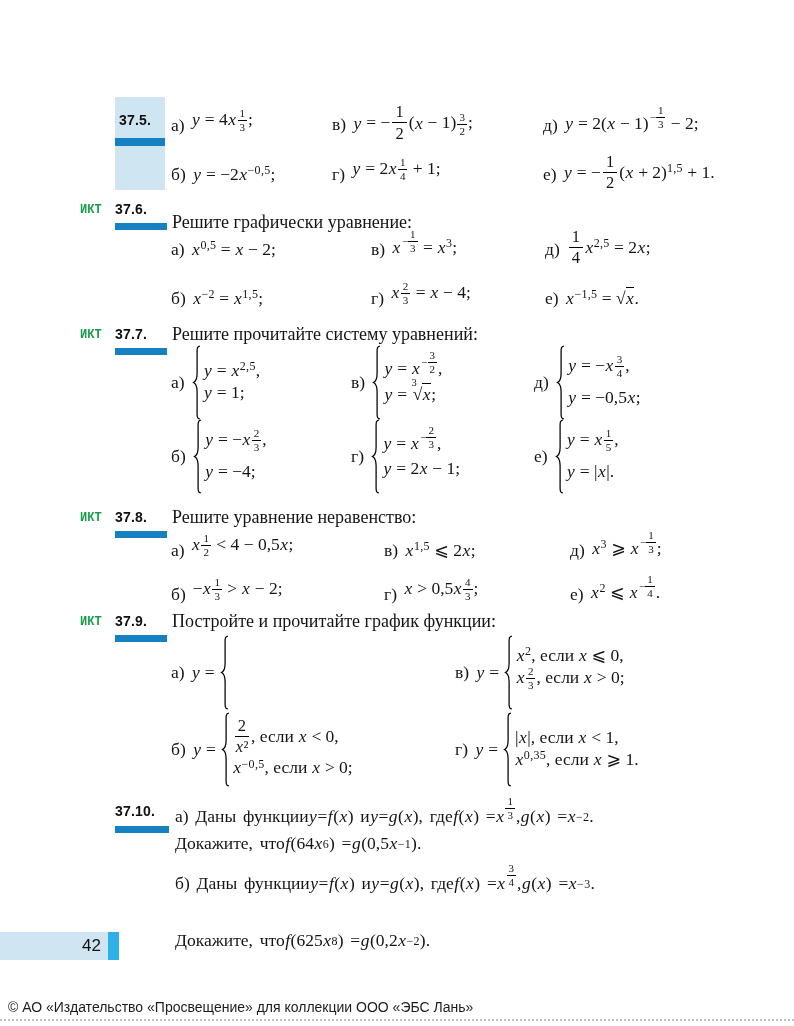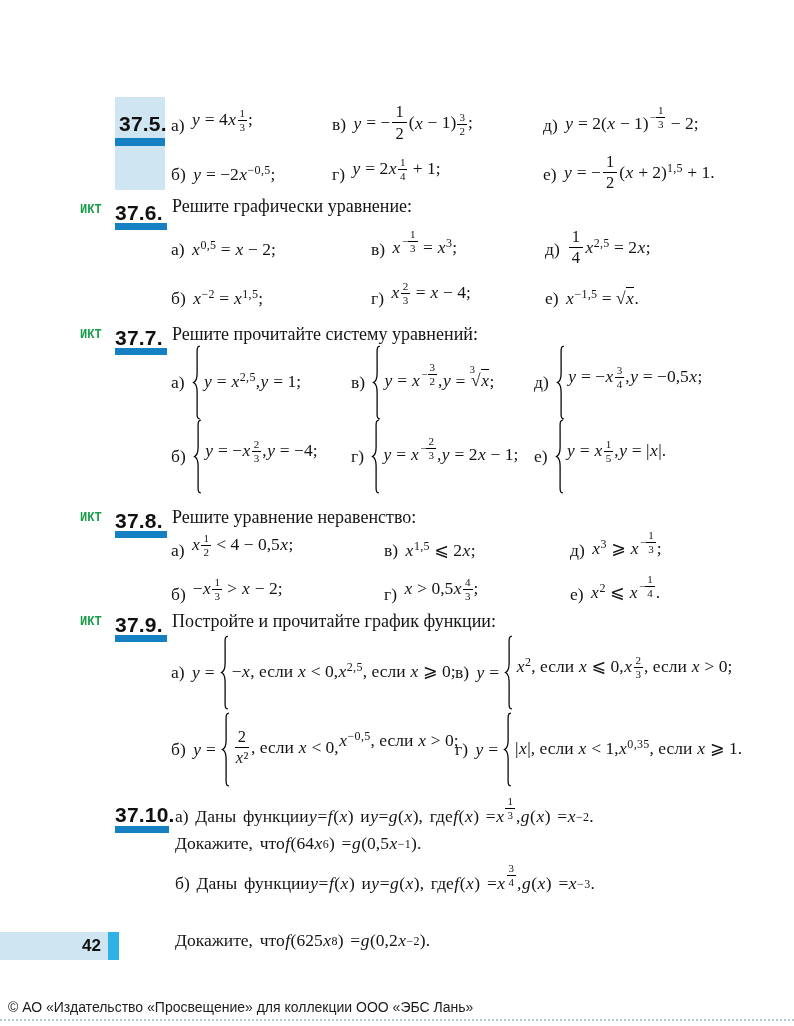--- a/index.html
+++ b/index.html
@@ -2,21 +2,21 @@
 <html style="--accent-blue: #1581c2; --highlight-blue: #cfe6f2; --cyan-bar: #2eb1e6; --ikt-green: #189e4b;"><head>
 <meta charset="utf-8">
 <style>
   html,body{margin:0;padding:0}
   body{
     width:794px;height:1026px;position:relative;background:#ffffff;
     font-family:"Liberation Serif","DejaVu Serif",serif;color:#141414;
     overflow:hidden;
   }
   .abs{position:absolute}
-  .num{font-family:"Liberation Sans","DejaVu Sans",sans-serif;font-weight:bold;font-size:21px;letter-spacing:.2px;color:#101010;white-space:nowrap}
+  .num{font-family:"Liberation Sans","DejaVu Sans",sans-serif;font-weight:bold;font-size:14px;letter-spacing:.2px;color:#101010;white-space:nowrap}
   .badge{font-family:Liberation Mono, monospace;font-weight:bold;font-size:12px;color:var(--ikt-green,#189e4b);white-space:nowrap}
   .title{font-size:18px;white-space:nowrap;color:#141414}
   .ubar{background:var(--accent-blue,#1581c2)}
   .hlbox{background:var(--highlight-blue,#cfe6f2)}
 
   .row{display:flex;align-items:center}
   .cell{display:flex;align-items:center;flex:0 0 auto}
   .cell:last-child{flex:1 1 auto}
   .lbl{font-size:17.5px;margin-right:7px;white-space:nowrap}
   .math{font-size:17.5px;white-space:nowrap}
@@ -33,29 +33,29 @@
   .df{display:inline-flex;flex-direction:column;align-items:center;font-size:16.5px;line-height:1.05;vertical-align:middle;margin:0 2px;transform:translateY(-2px)}
   .df .fn{border-bottom:1.2px solid #000;padding:0 3px 1.5px}
   .df .fd{padding-top:1.5px}
   
   .rt{white-space:nowrap}
   .ridx{font-size:10.5px;position:relative;top:-7px;margin-right:-4px}
   .vin{border-top:1.4px solid #000;padding-top:0px}
   
   .sys{display:inline-flex;align-items:center}
   .brace{align-self:stretch;width:9px;margin:1px 3px 1px 0;flex:none}
-  .sysl{display:flex;justify-content:center;row-gap:0}
+  .sysl{display:flex;flex-direction:column;justify-content:center;row-gap:0}
   .sline{line-height:1.25}
   .pre{margin-right:5px}
 
   .pline{position:absolute;display:flex;align-items:center;font-size:17.5px;white-space:nowrap;word-spacing:2.4px}
 
   .pagebox{position:absolute;left:0;top:932px;width:117px;height:28px;background:var(--highlight-blue,#cfe6f2);
     display:flex;align-items:center;justify-content:flex-end;padding-right:16px;box-sizing:border-box;
-    font-family:"Liberation Sans","DejaVu Sans",sans-serif;font-weight:bold;font-size:17px;color:#111}
+    font-family:"Liberation Sans","DejaVu Sans",sans-serif;font-weight:normal;font-size:17px;color:#111}
   .pagebar{position:absolute;left:108px;top:932px;width:11px;height:28px;background:var(--cyan-bar,#2eb1e6)}
   .copyright{position:absolute;left:8px;top:999px;font-family:"Liberation Sans","DejaVu Sans",sans-serif;font-size:14px;color:#1c1c1c;white-space:nowrap}
   .bottomline{position:absolute;left:0;right:0;top:1019px;border-top:2px dotted #b9c3ca}
 </style>
 </head>
 <body>
 
 <div>
   <div class="abs hlbox" style="left:115px;top:97px;width:50px;height:93px"></div>
   <div class="abs num" style="left:119px;top:112px">37.5.</div>
@@ -110,21 +110,21 @@
             <span class="fn">1</span>
             <span class="fd">2</span>
           </span>(<i class="v">x</i> + 2)<sup class="ps">1,5</sup> + 1.</span>
       </div>
     </div>
 </div>
 
 <div>
   <div class="abs badge" style="left:80px;top:203px">ИКТ</div>
   <div class="abs num" style="left:115px;top:201px">37.6.</div>
-  <div class="abs title" style="left:172px;top:196px">Решите графически уравнение:</div>
+  <div class="abs title" style="left:172px;top:212px">Решите графически уравнение:</div>
   <div class="abs ubar" style="left:115px;top:223px;width:52px;height:7px"></div>
   <div class="abs row" style="left:171px;top:224px;height:50px;right:26px">
       <div class="cell" style="width: 200px;">
         <span class="lbl">а)</span>
         <span class="math"><i class="v">x</i><sup class="ps">0,5</sup> = <i class="v">x</i> − 2;</span>
       </div>
       <div class="cell" style="width: 174px;">
         <span class="lbl">в)</span>
         <span class="math"><i class="v">x</i><span class="fs">−<span class="fst">
               <span class="fn">1</span>
@@ -326,24 +326,20 @@
   <div class="abs title" style="left:172px;top:611px">Постройте и прочитайте график функции:</div>
   <div class="abs ubar" style="left:115px;top:635px;width:52px;height:7px"></div>
   <div class="abs row" style="left:171px;top:636px;height:72px;right:26px">
       <div class="cell" style="width: 284px;">
         <span class="lbl">а)</span>
         <span class="math pre"><i class="v">y</i> = </span>
         <span class="sys">
           <svg viewBox="0 0 12 100" preserveAspectRatio="none" class="brace">
             <path d="M10.5 1.5 C6 1.5 6.8 7 6.8 14 L6.8 38 C6.8 45.5 5 48.5 2 50 C5 51.5 6.8 54.5 6.8 62 L6.8 86 C6.8 93 6 98.5 10.5 98.5" fill="none" stroke="#000" stroke-width="1.25" vector-effect="non-scaling-stroke"></path>
           </svg>
-          <span class="sysl">
-            <span class="sline math">−<i class="v">x</i>, если <i class="v">x</i> &lt; 0,</span>
-            <span class="sline math"><i class="v">x</i><sup class="ps">2,5</sup>, если <i class="v">x</i> ⩾ 0;</span>
-          </span>
         </span>
       </div>
       <div class="cell">
         <span class="lbl">в)</span>
         <span class="math pre"><i class="v">y</i> = </span>
         <span class="sys">
           <svg viewBox="0 0 12 100" preserveAspectRatio="none" class="brace">
             <path d="M10.5 1.5 C6 1.5 6.8 7 6.8 14 L6.8 38 C6.8 45.5 5 48.5 2 50 C5 51.5 6.8 54.5 6.8 62 L6.8 86 C6.8 93 6 98.5 10.5 98.5" fill="none" stroke="#000" stroke-width="1.25" vector-effect="non-scaling-stroke"></path>
           </svg>
           <span class="sysl">

